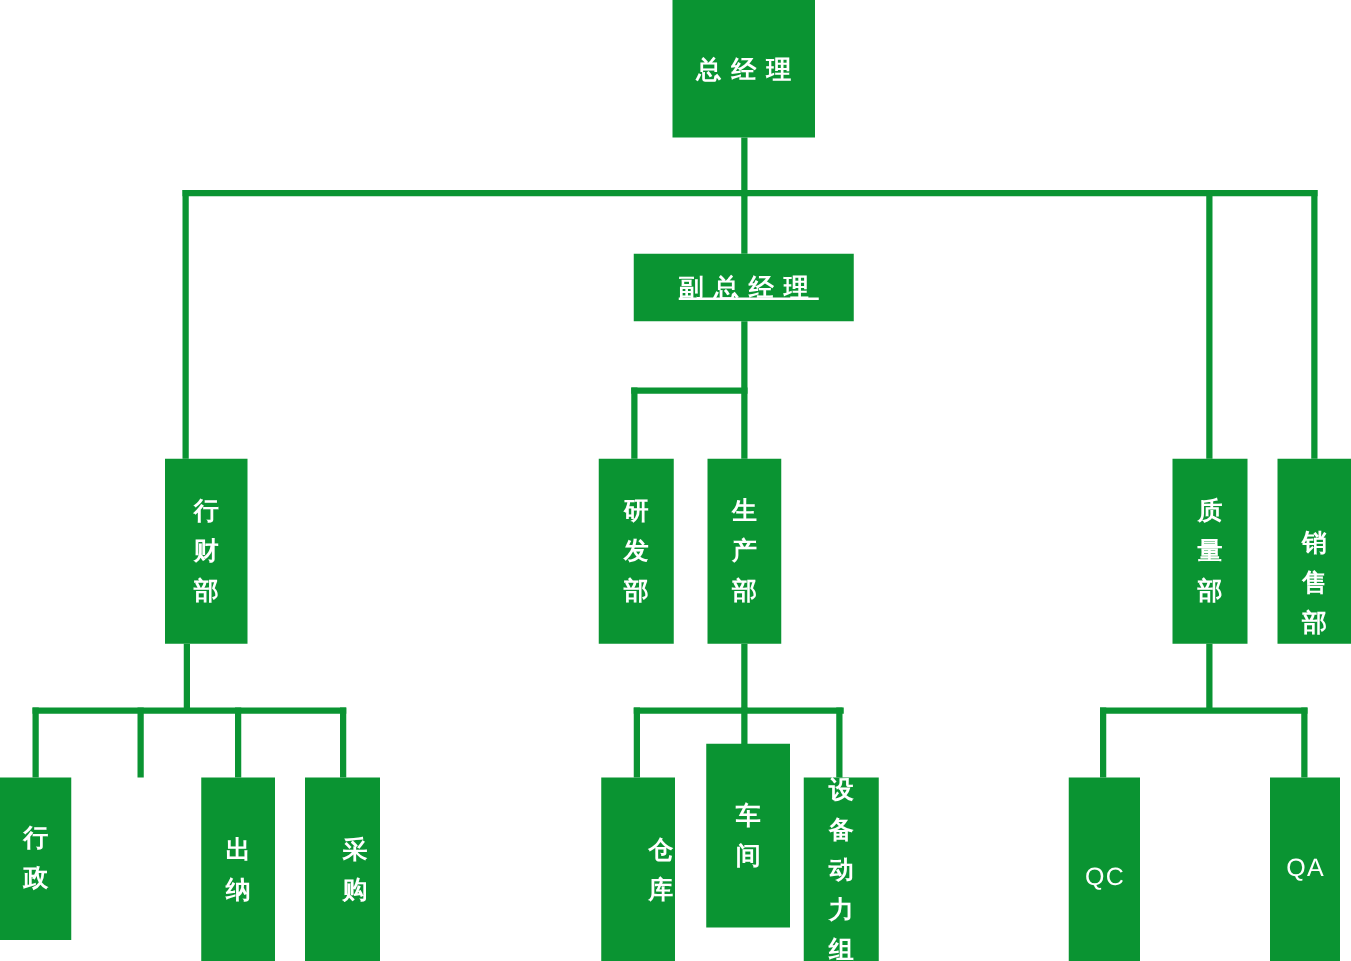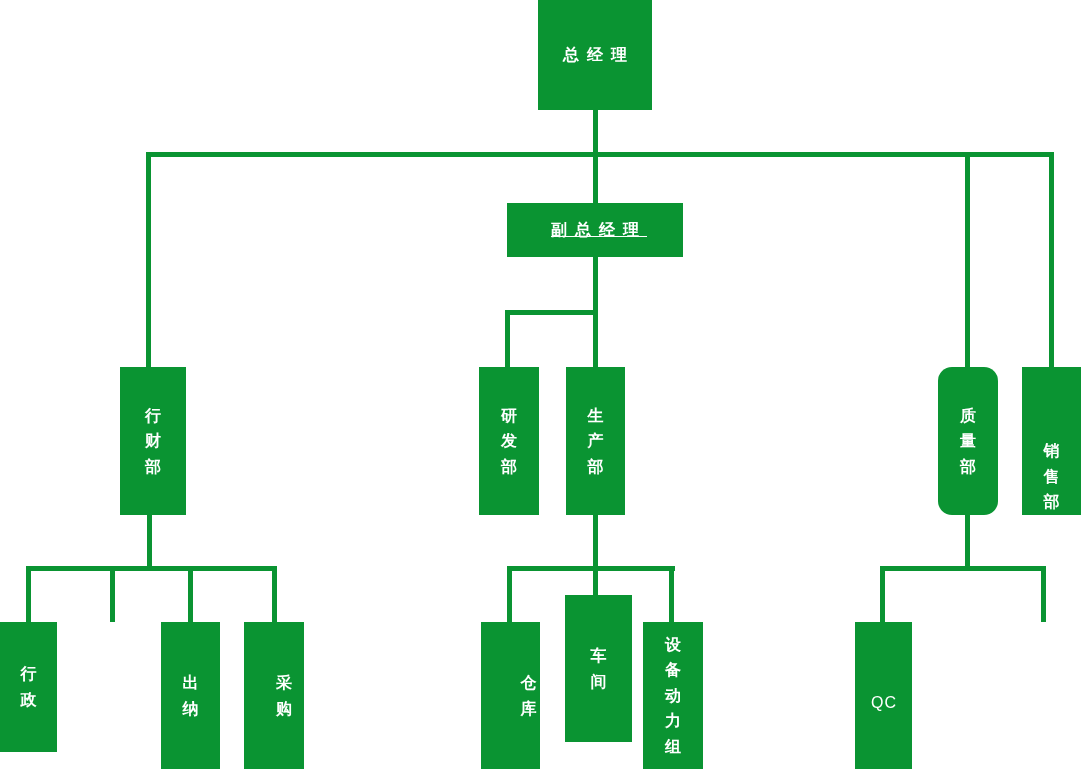--- a/index.html
+++ b/index.html
@@ -13,21 +13,21 @@
     overflow: hidden;
     font-family: "Liberation Sans", "DejaVu Sans", sans-serif;
   }
   .node {
     position: absolute;
     background: var(--primary);
     color: var(--text-on-primary);
     display: flex;
     align-items: center;
     justify-content: center;
-    font-size: 16px;
+    font-size: 20px;
     font-weight: bold;
   }
   .node.h .lbl {
     letter-spacing: 8px;
     margin-right: -8px;
     white-space: nowrap;
   }
   .node.v .lbl {
     width: 1.15em;
     word-break: break-all;
@@ -78,30 +78,30 @@
   <div class="line" style="left:1041px; top:566px; width:5px; height:56px;"></div>
 
   <div class="node h" style="left:538px; top:0; width:114px; height:110px;">
     <span class="lbl">总经理</span>
   </div>
 
   <div class="node h" style="left:507px; top:203px; width:176px; height:54px;text-decoration:underline;">
     <span class="lbl">副总经理</span>
   </div>
 
-  <div class="node v" style="left:120px; top:367px; width:66px; height:148px;">
+  <div class="node v" style="left:132px; top:367px; width:66px; height:148px;">
     <span class="lbl">行财部</span>
   </div>
   <div class="node v" style="left:479px; top:367px; width:60px; height:148px;justify-content:center;">
     <span class="lbl">研发部</span>
   </div>
   <div class="node v" style="left:566px; top:367px; width:59px; height:148px;">
     <span class="lbl">生产部</span>
   </div>
-  <div class="node v" style="left:938px; top:367px; width:60px; height:148px;border-radius:14px;">
+  <div class="node v" style="left:938px; top:367px; width:60px; height:148px;">
     <span class="lbl">质量部</span>
   </div>
   <div class="node v" style="left:1022px; top:367px; width:59px; height:148px;align-items:flex-end;">
     <span class="lbl">销售部</span>
   </div>
 
   <div class="node v" style="left:0; top:622px; width:57px; height:130px;">
     <span class="lbl">行政</span>
   </div>
   <div class="node v" style="left:161px; top:622px; width:59px; height:147px;">
@@ -115,14 +115,17 @@
   </div>
   <div class="node v" style="left:565px; top:595px; width:67px; height:147px;">
     <span class="lbl">车间</span>
   </div>
   <div class="node v" style="left:643px; top:622px; width:60px; height:147px;">
     <span class="lbl">设备动力组</span>
   </div>
   <div class="node latin" style="left:855px; top:622px; width:57px; height:161px;">
     <span class="lbl">QC</span>
   </div>
+  <div class="node latin" style="left:1016px; top:622px; width:56px; height:147px;">
+    <span class="lbl">QA</span>
+  </div>
 
 </div>
 
 </body></html>

